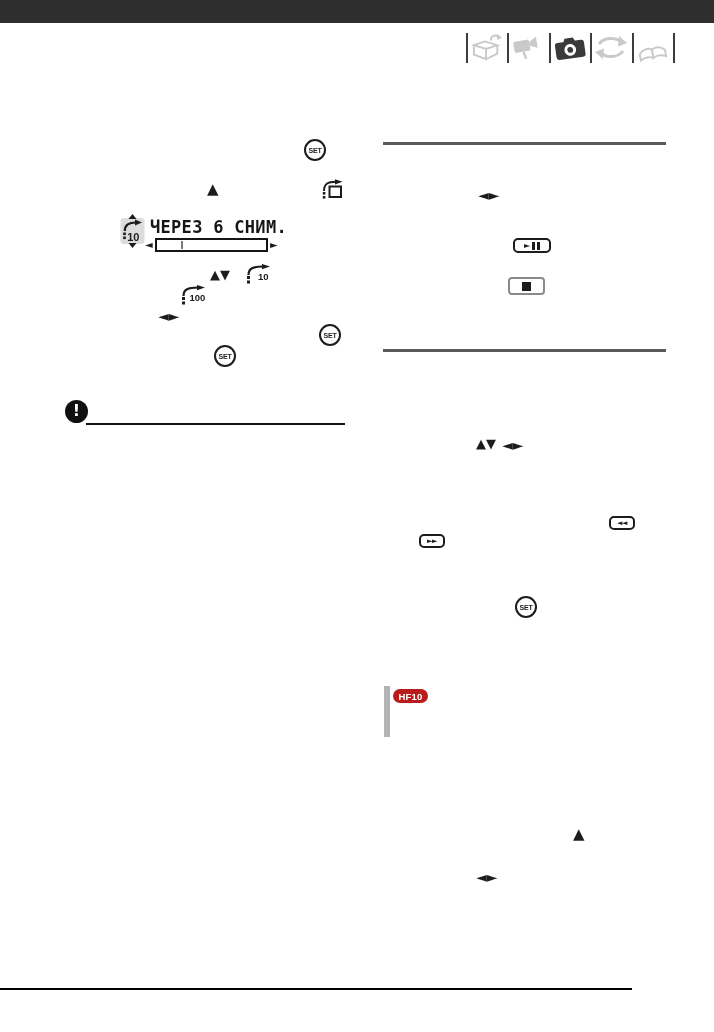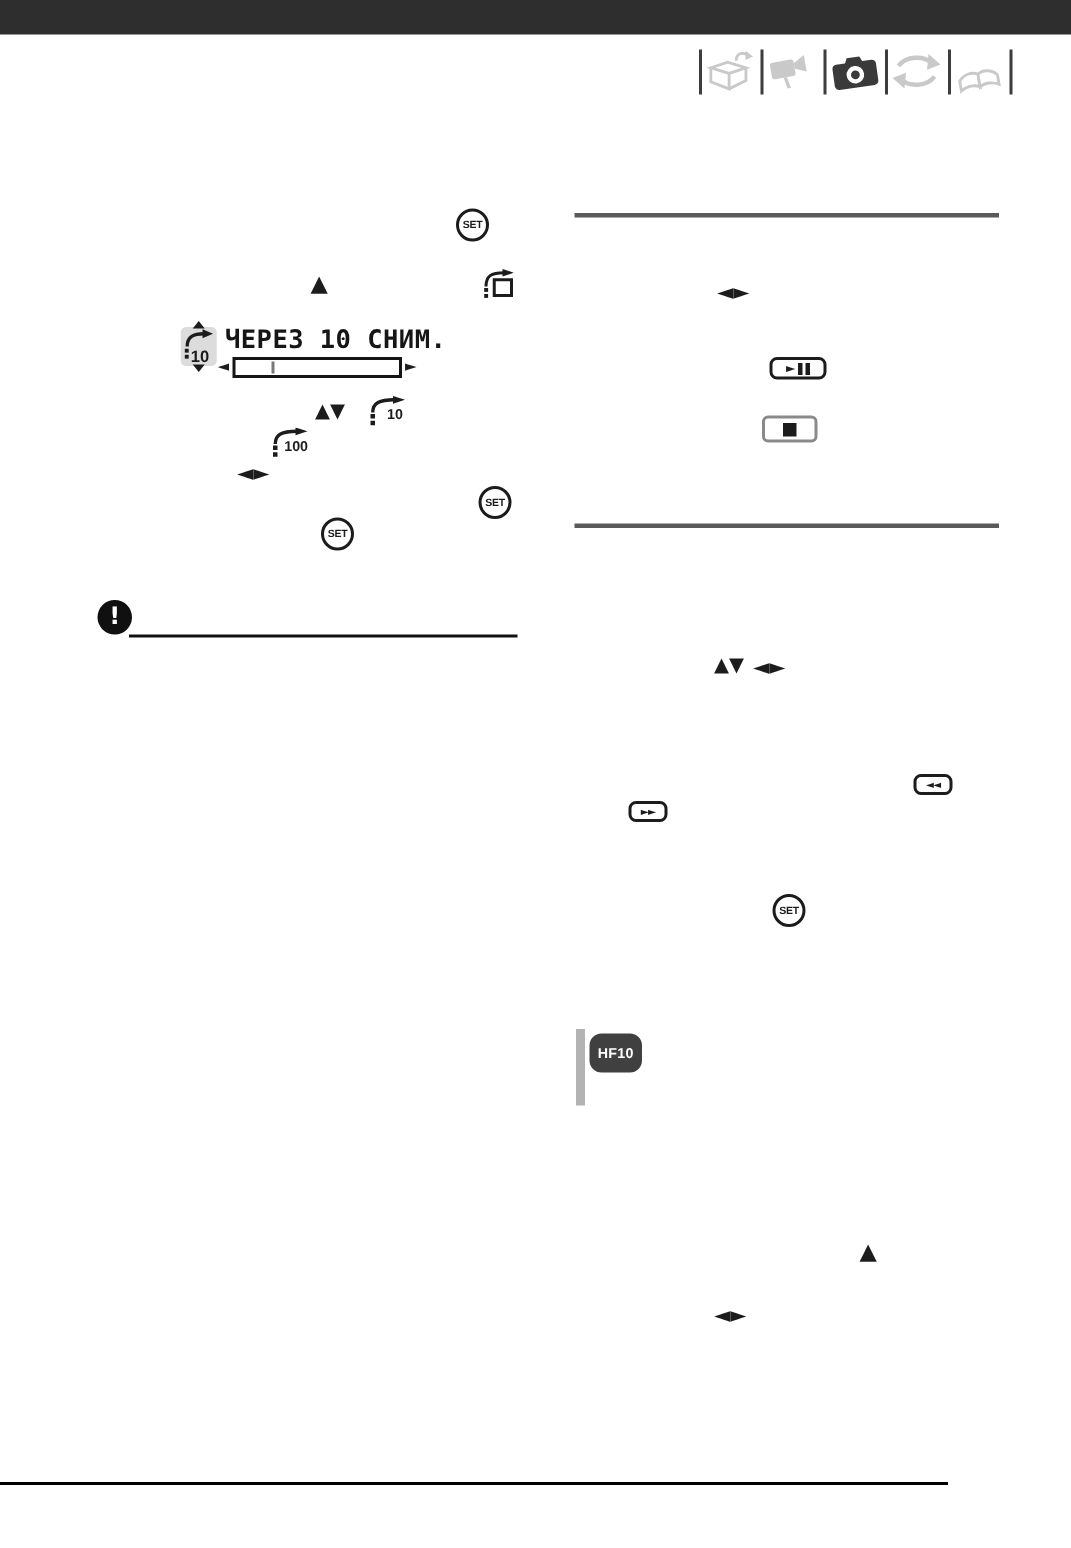--- a/index.html
+++ b/index.html
@@ -15,21 +15,21 @@
   .tab-sep{position:absolute;top:33px;width:2px;height:30px}
   .tab-icon{position:absolute;top:33px;width:34px;height:30px}
   .btn-rect{position:absolute;border:2px solid #1c1c1c;border-radius:5px;background:#fff;
             display:flex;align-items:center;justify-content:center;gap:2px}
   .pp-bar{width:3px;height:8px;background:#1c1c1c}
   .osd-text{position:absolute;font:bold 17px/19px "DejaVu Sans Mono",monospace;letter-spacing:0.3px;color:#161616}
   .slider-track{position:absolute;width:113px;height:14px;border:2px solid #151515;background:#fff}
   .slider-marker{position:absolute;top:1px;bottom:1px;width:2px;background:#7a7a7a}
   .excl{position:absolute;width:23px;height:23px;border-radius:50%;background:#101010;color:#fff;
         display:flex;align-items:center;justify-content:center;font:bold 16px "DejaVu Sans",sans-serif;padding-bottom:2px}
-  .model-badge{position:absolute;width:35px;height:26px;border-radius:8px;background:#404040;color:#fff;
+  .model-badge{position:absolute;width:35px;height:14px;border-radius:8px;background:#b91c1c;color:#fff;
         display:flex;align-items:center;justify-content:center;font:bold 9.5px "Liberation Sans",sans-serif;letter-spacing:0.2px}
   svg text{font-family:"Liberation Sans",sans-serif;font-weight:bold;fill:#1c1c1c}
 </style>
 </head>
 <body>
 
 <div class="page">
 
   <div class="abs" style="left:0;top:0;width:714px;height:23px;background:#2e2e2e"></div>
 
@@ -104,21 +104,21 @@
       <rect x="0.5" y="4" width="24" height="26" rx="3.5" fill="#dcdcdc"></rect>
       <polygon points="12.5,0 16.5,5 8.5,5" fill="#1c1c1c"></polygon>
       <polygon points="12.5,34 16.5,29 8.5,29" fill="#1c1c1c"></polygon>
       <rect x="3.2" y="18.5" width="2.6" height="2.6" fill="#1c1c1c"></rect>
       <rect x="3.2" y="22.5" width="2.6" height="2.6" fill="#1c1c1c"></rect>
       <path d="M4.8 17 C4.8 10.5 9 8.5 16 8.5" stroke="#1c1c1c" stroke-width="2.2" fill="none"></path>
       <polygon points="15,5.5 22,8.5 15,11.5" fill="#1c1c1c"></polygon>
       <text x="7.2" y="27" font-size="11">10</text>
     </svg>
 
-    <div class="osd-text" style="left:150px;top:218px">ЧЕРЕЗ 10 СНИМ.</div>
+    <div class="osd-text" style="left:150px;top:218px">ЧЕРЕЗ 6 СНИМ.</div>
 
     <span class="glyph abs" style="left:145px;top:240px;font-size:10px">◄</span>
     <div class="slider-track" style="left:155px;top:238px">
       <div class="slider-marker" style="left: 22%;"></div>
     </div>
     <span class="glyph abs" style="left:270px;top:240px;font-size:10px">►</span>
   </div>
 
   <span class="glyph abs" style="left:210px;top:268px;font-size:13px">▲▼</span>
 

